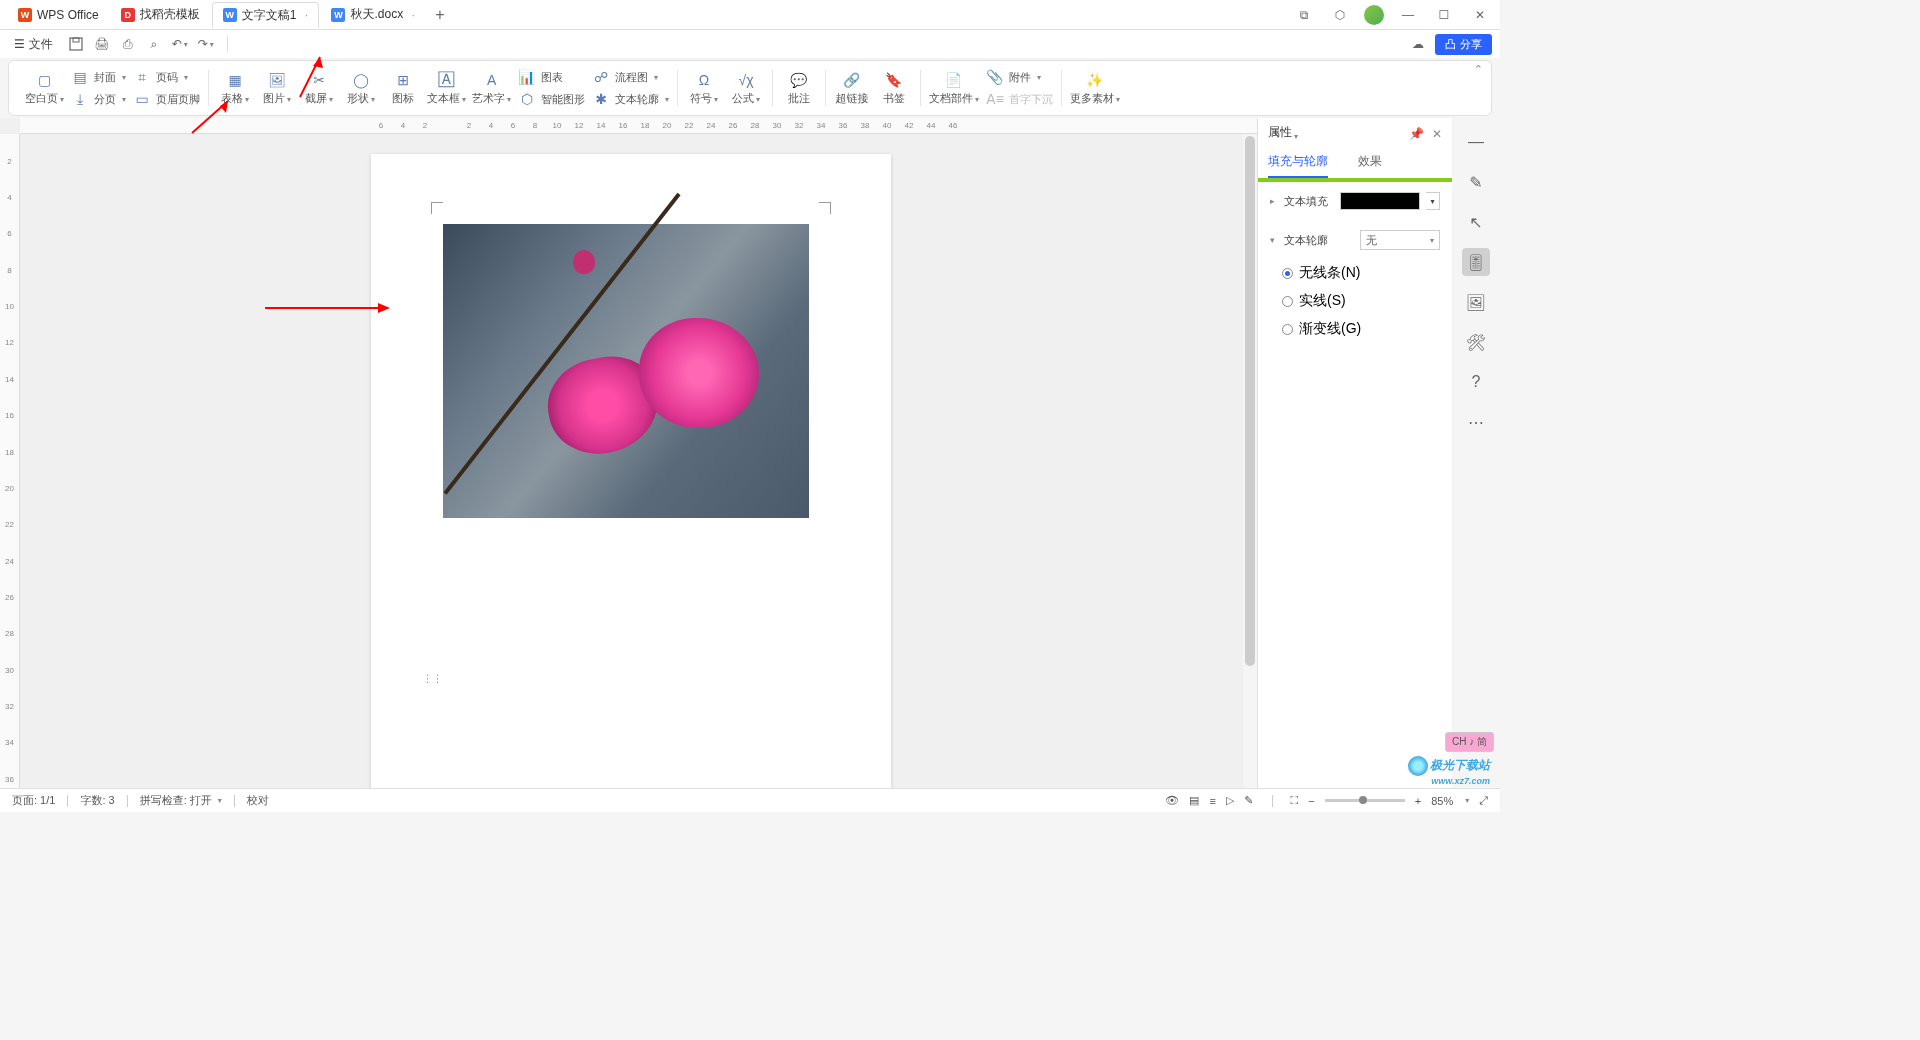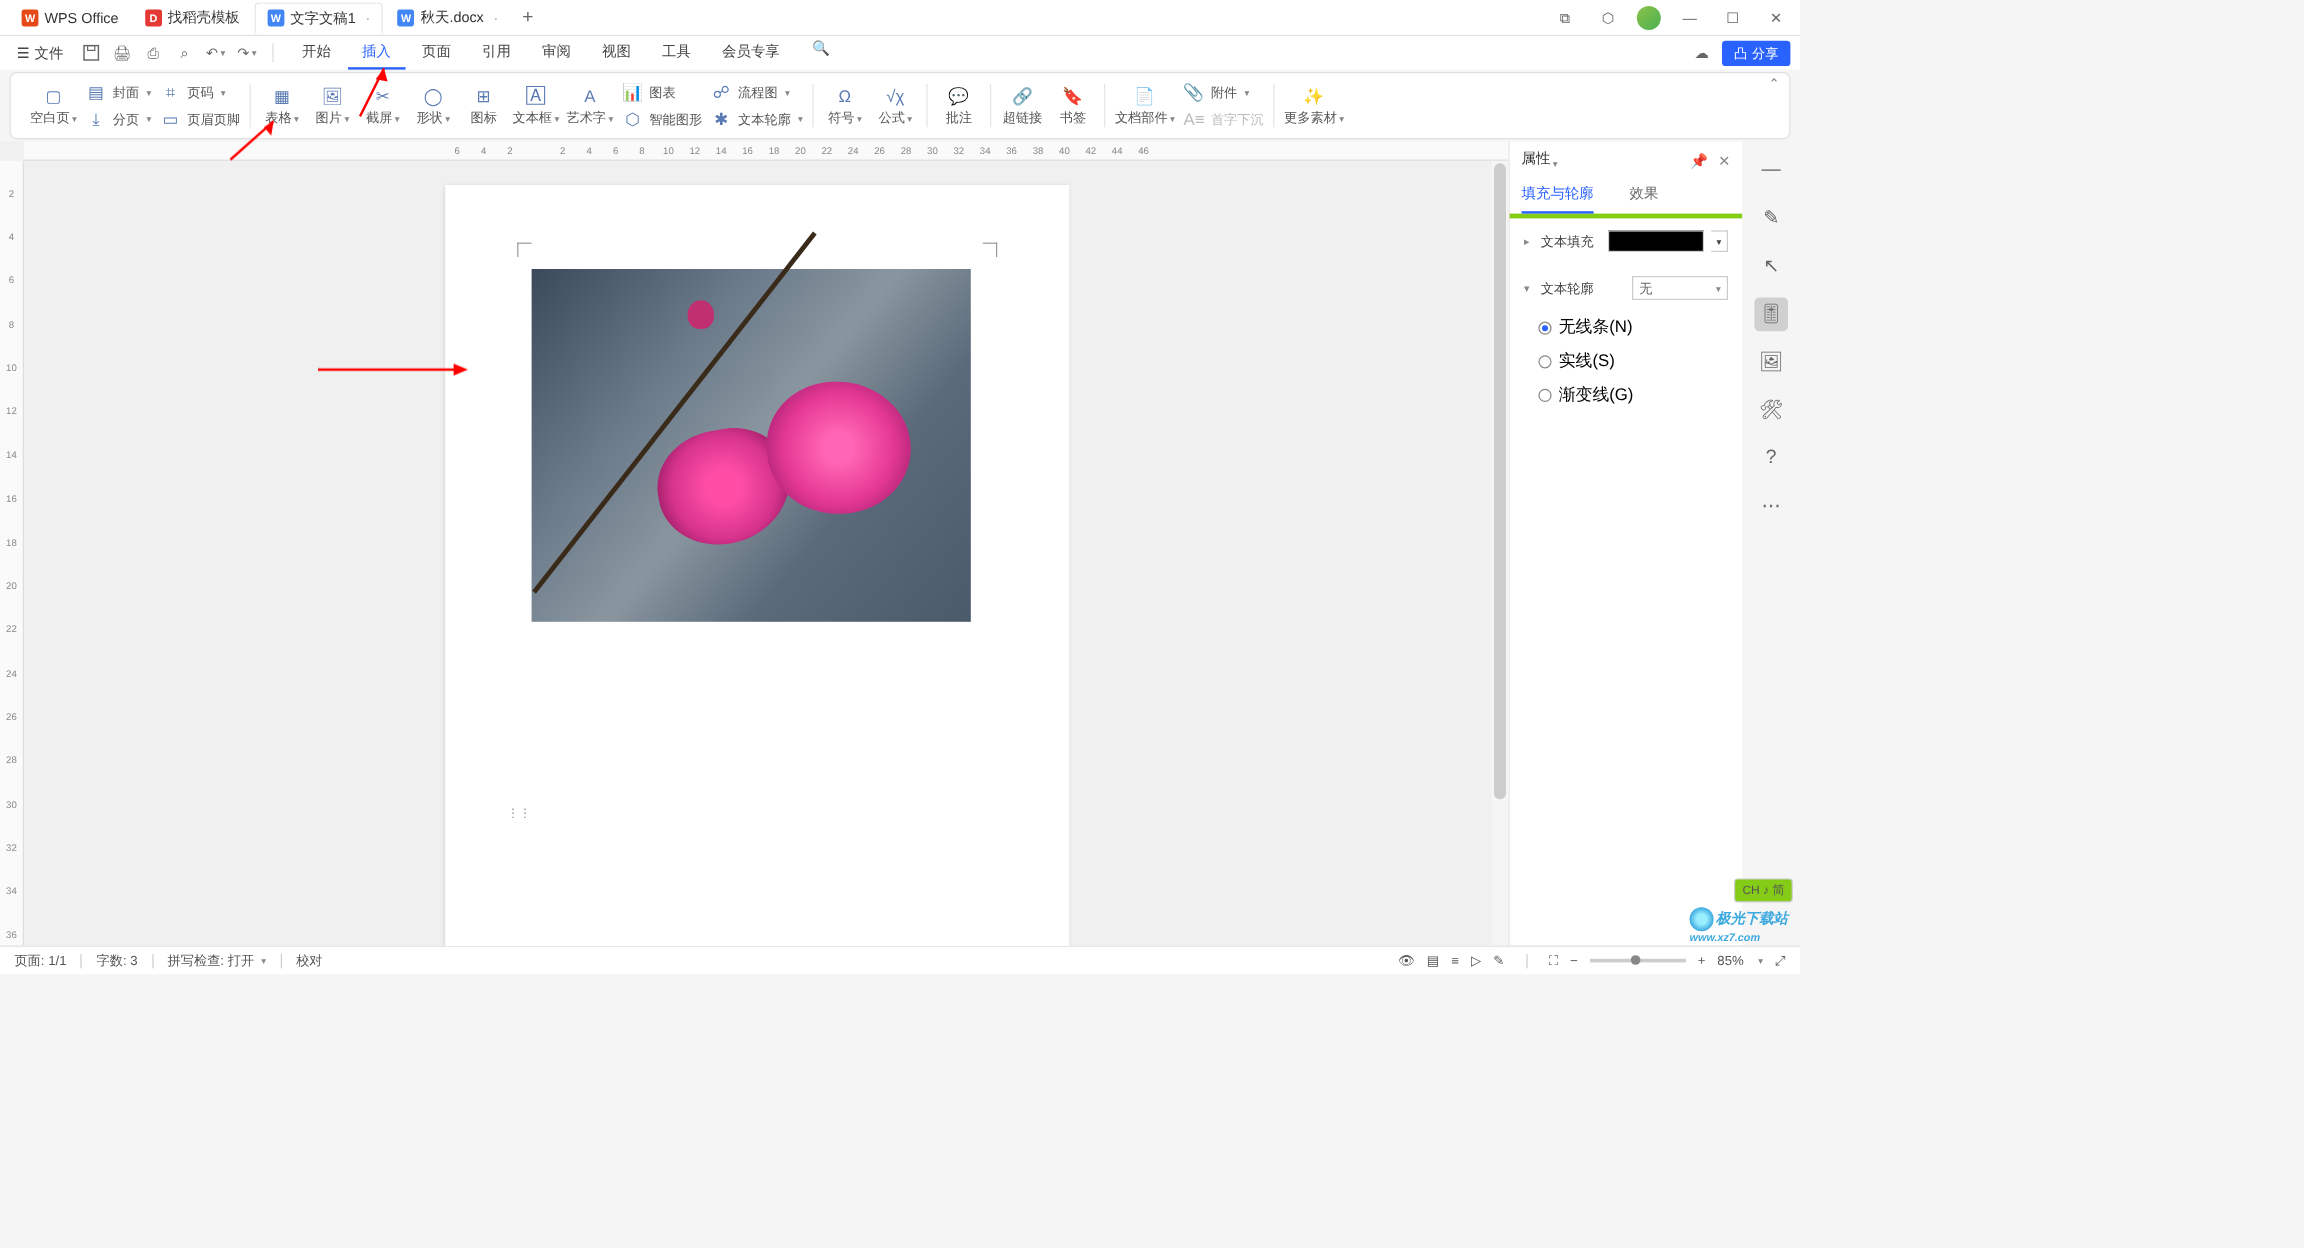--- a/index.html
+++ b/index.html
@@ -89,23 +89,23 @@
 .sidebar { position: absolute; top: 118px; right: 0; width: 48px; bottom: 24px; background: #f5f5f5; display: flex; flex-direction: column; align-items: center; gap: 12px; padding-top: 10px; }
 .side-btn { width: 28px; height: 28px; display: flex; align-items: center; justify-content: center; color: #666; cursor: pointer; border-radius: 4px; }
 .side-btn.active { background: #d0d0d0; }
 
 
 .statusbar { position: absolute; bottom: 0; left: 0; right: 0; height: 24px; background: #fff; border-top: 1px solid #e0e0e0; display: flex; align-items: center; padding: 0 12px; font-size: 11px; color: #555; gap: 4px; justify-content: flex-end; }
 .status-sep { width: 1px; height: 12px; background: #ccc; margin: 0 8px; }
 .statusbar-right { margin-left: auto; display: flex; align-items: center; gap: 10px; }
 
 
-.ime-badge { position: absolute; right: 6px; bottom: 60px; background: #84cc16; border: 1px solid #ccc; border-radius: 3px; padding: 2px 6px; font-size: 10px; color: #555; display: flex; align-items: center; gap: 3px; }
+.ime-badge { position: absolute; right: 6px; bottom: 60px; background: #f9a8d4; border: 1px solid #ccc; border-radius: 3px; padding: 2px 6px; font-size: 10px; color: #555; display: flex; align-items: center; gap: 3px; }
 .watermark { position: absolute; right: 10px; bottom: 26px; font-size: 12px; color: #3da9e0; font-style: italic; font-weight: bold; }
-.watermark .sub { font-size: 9px; color: #3da9e0; display: block; text-align: left; }
+.watermark .sub { font-size: 9px; color: #3da9e0; display: block; text-align: right; }
 .wm-icon { display:inline-block; width:20px; height:20px; border-radius:50%; background: radial-gradient(circle,#9ef 30%,#3da9e0 70%); vertical-align: middle; margin-right:2px;}
 
 svg.mini { width: 16px; height: 16px; }
 </style>
 </head>
 <body>
 
 <div class="titlebar">
   <div class="tab">
     <span class="tab-icon wps-icon">W</span>
@@ -145,31 +145,20 @@
           <rect x="5" y="2" width="6" height="4" fill="none" stroke="#666"></rect>
         </svg>
       </span>
     <span class="menu-icon">🖨</span>
     <span class="menu-icon">⎙</span>
     <span class="menu-icon">⌕</span>
     <span class="menu-icon">↶<span class="dropdown-arrow">▾</span></span>
     <span class="menu-icon">↷<span class="dropdown-arrow">▾</span></span>
   </div>
   <div class="menu-sep"></div>
-  <div class="menu-tabs">
-    <div class="menu-tab">开始</div>
-    <div class="menu-tab active">插入</div>
-    <div class="menu-tab">页面</div>
-    <div class="menu-tab">引用</div>
-    <div class="menu-tab">审阅</div>
-    <div class="menu-tab">视图</div>
-    <div class="menu-tab">工具</div>
-    <div class="menu-tab">会员专享</div>
-    <span class="menu-icon" style="margin-left:12px">🔍</span>
-  </div>
   <div class="menubar-right">
     <span class="menu-icon">☁</span>
     <div class="share-btn">凸 <span>分享</span></div>
   </div>
 </div>
 
 <div class="ribbon">
   <div class="ribbon-group">
     <div class="ribbon-item">
         <span class="ribbon-icon">▢</span>

